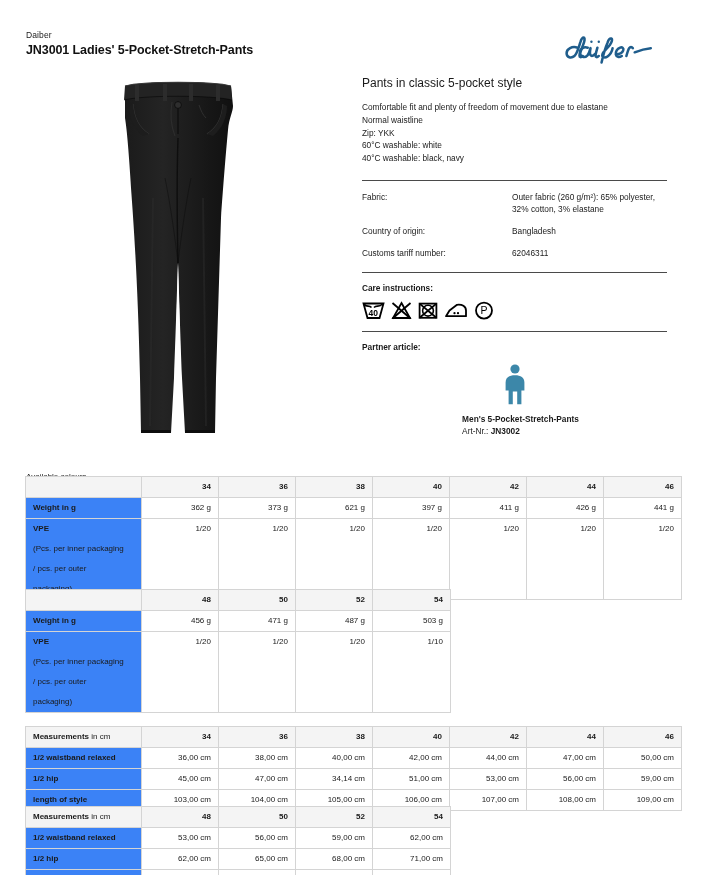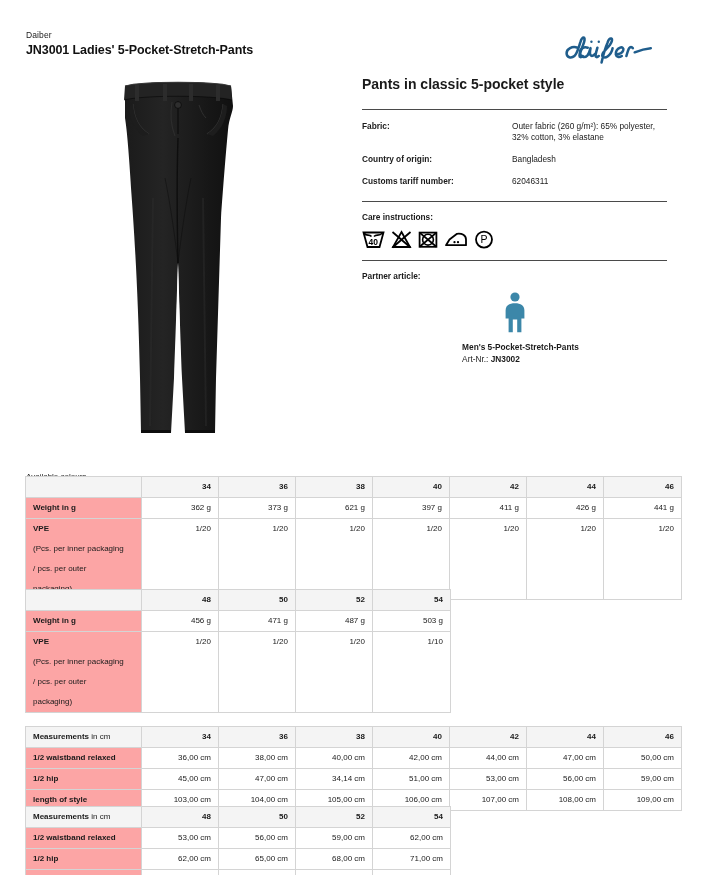--- a/index.html
+++ b/index.html
@@ -59,22 +59,22 @@
   }
 
   
   .info-col {
     position: absolute;
     left: 362px;
     top: 76px;
     width: 305px;
   }
   .desc-head {
-    font-size: 14px;
-    font-weight: bold;
+    font-size: 12px;
+    font-weight: normal;
     margin: 0 0 11px 0;
     line-height: 1.2;
   }
   .desc-body {
     font-size: 8.3px;
     line-height: 1.52;
     margin: 0;
   }
   .rule {
     border-top: 1.1px solid #4a4a4a;
@@ -86,21 +86,21 @@
     border-collapse: collapse;
     font-size: 8.3px;
   }
   .spec-table td {
     padding: 0 0 11px 0;
     vertical-align: top;
     line-height: 1.35;
   }
   .spec-label {
     width: 150px;
-    font-weight: bold;
+    font-weight: normal;
     white-space: nowrap;
   }
   .care-head, .partner-head {
     font-size: 8.3px;
     font-weight: bold;
     margin: 0;
     line-height: 1.2;
   }
   .care-icons {
     display: flex;
@@ -152,21 +152,21 @@
     box-sizing: border-box;
   }
   table.grid tr.headrow td {
     background: #f4f4f4;
     font-weight: bold;
     height: 17px;
   }
   table.grid td.rowlabel {
     text-align: left;
     font-weight: bold;
-    background: #fca5a5;
+    background: #3b82f6;
   }
   table.grid tr.headrow td.rowlabel {
     background: #f4f4f4;
   }
   .lbl-normal { font-weight: normal; }
   .vpe-note {
     display: block;
     font-weight: normal;
     margin-top: 8px;
   }
@@ -248,20 +248,27 @@
       <path d="M100 120 C101 200 102 280 103 348" stroke="#2b2b2b" stroke-width="2" fill="none" opacity=".5"></path>
 
       <path d="M38 352 L68 352 L68 355 L38 355 Z" fill="#0d0d0d"></path>
       <path d="M82 352 L112 352 L112 355 L82 355 Z" fill="#0d0d0d"></path>
     </svg>
   </div>
 
   <div class="info-col">
 
     <p class="desc-head">Pants in classic 5-pocket style</p>
+    <p class="desc-body">
+      <span>Comfortable fit and plenty of freedom of movement due to elastane</span><br>
+      <span>Normal waistline</span><br>
+      <span>Zip: YKK</span><br>
+      <span>60°C washable: white</span><br>
+      <span>40°C washable: black, navy</span>
+    </p>
 
     <div class="rule" style="margin-top:16px; margin-bottom:11px;"></div>
 
     <table class="spec-table">
       <tbody>
         <tr>
           <td class="spec-label">Fabric:</td>
           <td>Outer fabric (260 g/m²): 65% polyester, 32% cotton, 3% elastane</td>
         </tr>
         <tr>

